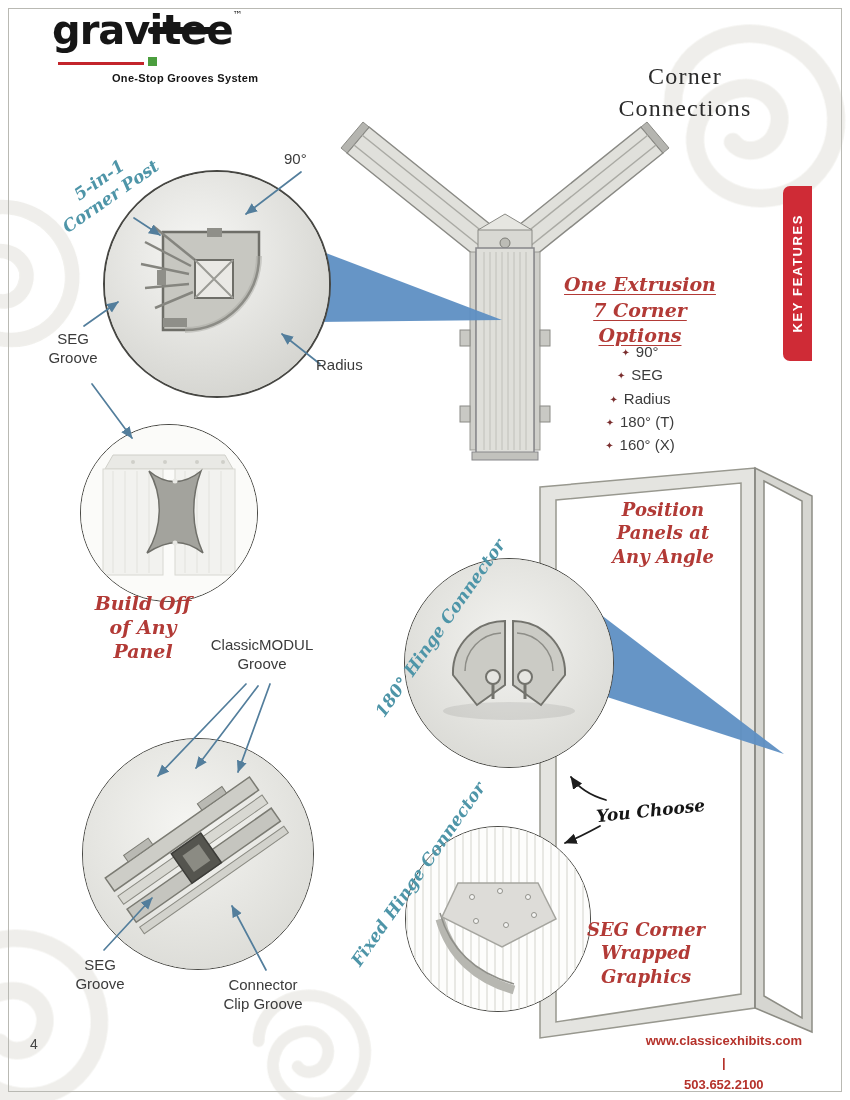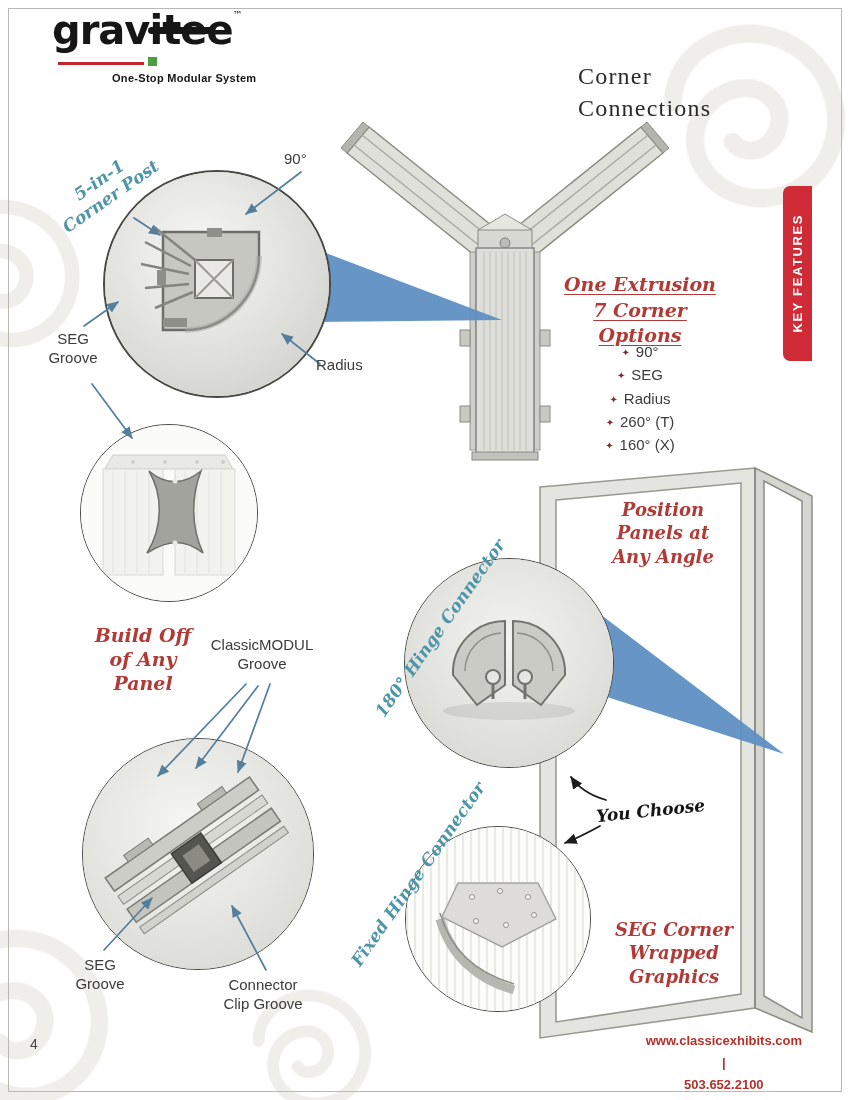--- a/index.html
+++ b/index.html
@@ -21,21 +21,21 @@
   
   .logo-block{position:absolute;left:52px;top:10px;width:240px;height:88px;z-index:4;}
   .brand{font-family:"DejaVu Sans",sans-serif;font-size:40px;font-weight:700;color:#161616;letter-spacing:-1px;line-height:1;}
   .brand .tm{font-size:10px;vertical-align:top;font-weight:400;letter-spacing:0;}
   .crossbar{position:absolute;left:96px;top:17px;width:66px;height:7px;background:#161616;border-radius:4px;}
   .logo-red{position:absolute;left:6px;top:52px;width:86px;height:3px;background:#c3242b;}
   .logo-green{position:absolute;left:96px;top:47px;width:9px;height:9px;background:#4b9e3e;}
   .tagline{position:absolute;left:60px;top:62px;font-size:11px;font-weight:700;color:#141414;letter-spacing:.3px;}
 
   .page-title{position:absolute;left:578px;top:60px;width:214px;z-index:4;
-    font-family:"Liberation Serif",serif;font-size:24px;color:#2b2b2b;letter-spacing:1.2px;line-height:1.35;text-align:left;}
+    font-family:"Liberation Serif",serif;font-size:24px;color:#2b2b2b;letter-spacing:1.2px;line-height:1.35;text-align:center;}
 
   .key-tab{position:absolute;left:783px;top:186px;width:29px;height:175px;background:#cf2b36;
     border-radius:7px 0 0 7px;display:flex;align-items:center;justify-content:center;z-index:4;}
   .key-tab span{writing-mode:vertical-rl;transform:rotate(180deg);color:#ffffff;font-size:13px;font-weight:700;letter-spacing:1.6px;}
 
   .options{line-height:1.55;font-size:15px;color:#3c3c3c;}
   .options .blt{color:#7a2e2e;font-size:10px;margin-right:6px;vertical-align:1px;}
   .heading-underline{text-decoration:underline;text-underline-offset:3px;}
 
   .footer-contact{position:absolute;right:48px;top:1033px;display:flex;align-items:center;gap:7px;z-index:4;flex-direction:column;}
@@ -255,21 +255,21 @@
       <path d="M606,800 Q582,793 571,777" marker-end="url(#m-black)"></path>
       <path d="M600,826 Q580,837 565,843" marker-end="url(#m-black)"></path>
     </g>
   </svg>
 
   <div class="logo-block">
     <div class="brand"><span>gravitee</span><span class="tm">™</span></div>
     <div class="crossbar"></div>
     <div class="logo-red"></div>
     <div class="logo-green"></div>
-    <div class="tagline">One-Stop Modular System</div>
+    <div class="tagline">One-Stop Grooves System</div>
   </div>
 
   <div class="page-title pre">Corner
 Connections</div>
   <div class="key-tab">
     <span>KEY FEATURES</span>
   </div>
 
   <div class="lbl script teal-script pre center" style="left:35px;top:168px;width:140px;font-size:17px;line-height:1.2;transform:rotate(-35deg);">5-in-1
 Corner Post</div>
@@ -281,48 +281,48 @@
 
   <div class="lbl dark-label" style="left:316px;top:356px;">Radius</div>
 
   <div class="lbl script red-script pre center heading-underline" style="left:558px;top:272px;width:164px;font-size:19px;line-height:1.35;">One Extrusion
 7 Corner Options</div>
 
   <div class="lbl options center" style="left:558px;top:340px;width:164px;">
     <div><span class="blt">✦</span><span>90°</span></div>
     <div><span class="blt">✦</span><span>SEG</span></div>
     <div><span class="blt">✦</span><span>Radius</span></div>
-    <div><span class="blt">✦</span><span>260° (T)</span></div>
+    <div><span class="blt">✦</span><span>180° (T)</span></div>
     <div><span class="blt">✦</span><span>160° (X)</span></div>
   </div>
 
   <div class="lbl script red-script pre center" style="left:598px;top:498px;width:130px;font-size:18px;line-height:1.3;">Position
 Panels at
 Any Angle</div>
 
   <div class="lbl script teal-script center" style="left:325px;top:618px;width:230px;font-size:17px;transform:rotate(-55deg);">180° Hinge Connector</div>
 
-  <div class="lbl script red-script pre center" style="left:88px;top:624px;width:110px;font-size:19px;line-height:1.25;">Build Off
+  <div class="lbl script red-script pre center" style="left:88px;top:592px;width:110px;font-size:19px;line-height:1.25;">Build Off
 of Any
 Panel</div>
 
   <div class="lbl dark-label pre center" style="left:198px;top:636px;width:128px;">ClassicMODUL
 Groove</div>
 
   <div class="lbl dark-label pre center" style="left:60px;top:956px;width:80px;">SEG
 Groove</div>
 
   <div class="lbl dark-label pre center" style="left:198px;top:976px;width:130px;">Connector
 Clip Groove</div>
 
   <div class="lbl script teal-script center" style="left:303px;top:864px;width:230px;font-size:17px;transform:rotate(-55deg);">Fixed Hinge Connector</div>
 
   <div class="lbl script" style="left:596px;top:800px;width:120px;font-size:17px;color:#151515;transform:rotate(-6deg);">You Choose</div>
 
-  <div class="lbl script red-script pre center" style="left:608px;top:918px;width:132px;font-size:18px;line-height:1.3;">SEG Corner
+  <div class="lbl script red-script pre center" style="left:580px;top:918px;width:132px;font-size:18px;line-height:1.3;">SEG Corner
 Wrapped
 Graphics</div>
 
   <div class="page-num">4</div>
   <div class="footer-contact">
     <span class="red">www.classicexhibits.com</span>
     <span class="red">|</span>
     <span class="red">503.652.2100</span>
     <svg width="46" height="26" viewBox="0 0 46 26">
       <line x1="10" y1="7" x2="11" y2="3" stroke="#6b4a2a" stroke-width="1.5"></line>

